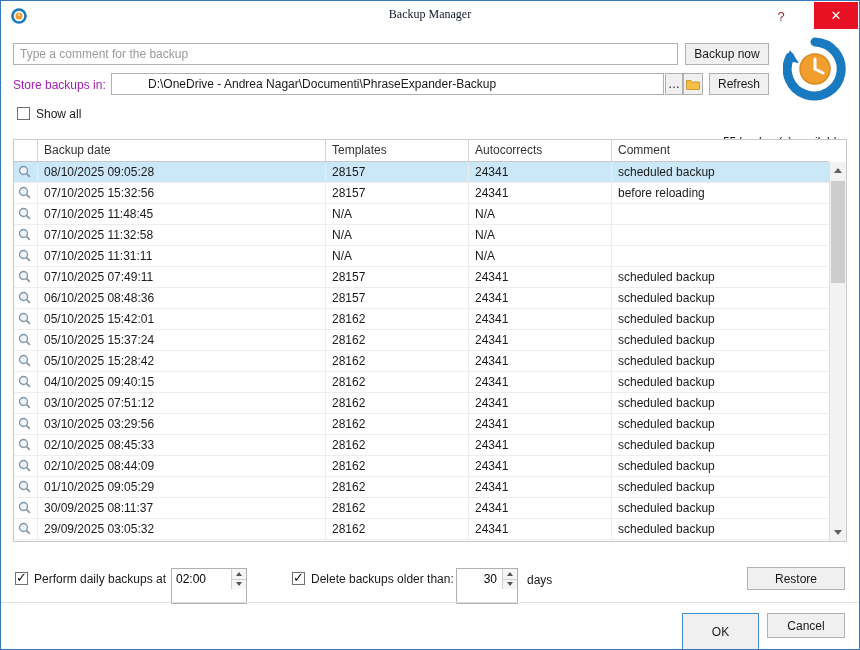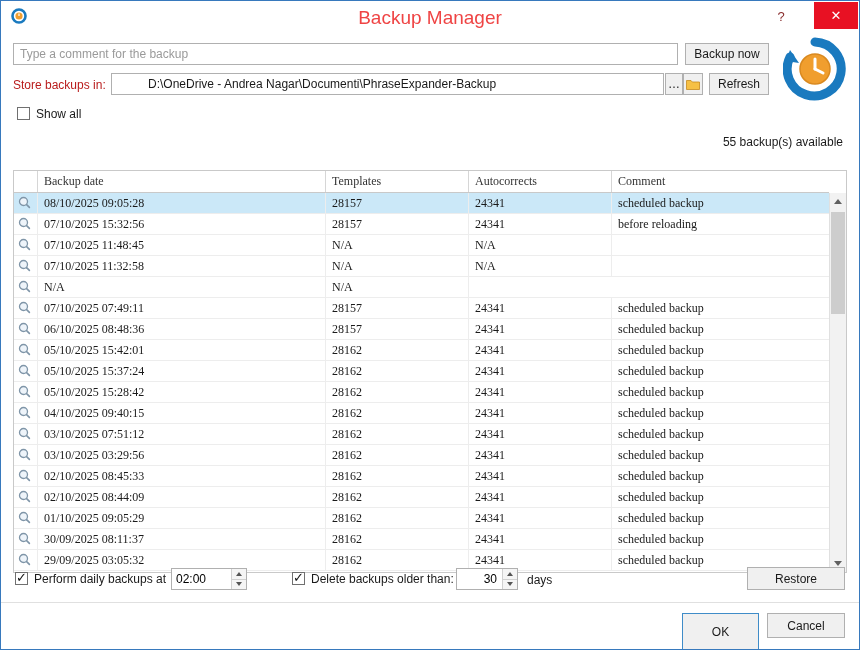--- a/index.html
+++ b/index.html
@@ -8,59 +8,59 @@
 
   .window {
     position:relative; width:860px; height:650px; background:#fff;
     border:1px solid #3779bd; overflow:hidden; font-size:12px; color:#1a1a1a;
   }
 
   
   .titlebar { position:absolute; left:0; top:0; width:100%; height:30px; background:#fff; }
   .app-icon { position:absolute; left:10px; top:7px; width:16px; height:16px; }
   .title { position:absolute; left:0; right:0; top:6px; text-align:center;
-           font-size:19px; color:#ef4444; }
+           font-size:12px; color:#0f172a;font-family:Liberation Serif, serif; }
   .help-btn { position:absolute; right:66px; top:4px; width:24px; height:22px;
               background:none; border:none; font-size:13px; color:#8a2e2e;
               font-family:inherit; cursor:default; }
   .close-btn { position:absolute; right:1px; top:1px; width:44px; height:27px;
                background:#e81123; color:#fff; border:none; font-size:13px;
                font-family:inherit; cursor:default; }
 
   
   .txt { border:1px solid #b0b0b0; height:22px; padding:0 6px; font-size:12px;
          font-family:inherit; color:#1a1a1a; background:#fff; }
   .txt::placeholder { color:#9a9a9a; }
   .btn { background:#f0f0f0; border:1px solid #b0b0b0; height:22px; font-size:12px;
          font-family:inherit; color:#1a1a1a; cursor:default; }
 
   .comment-input { position:absolute; left:12px; top:42px; width:665px; }
   .backup-now { position:absolute; left:684px; top:42px; width:84px; }
 
-  .store-label { position:absolute; left:12px; top:77px; color:#b91c1c; }
+  .store-label { position:absolute; left:12px; top:77px; color:#a21caf; }
   .store-input { position:absolute; left:110px; top:72px; width:553px;padding-left:36px; }
   .browse-btn  { position:absolute; left:664px; top:72px; width:18px; padding:0; }
   .folder-btn  { position:absolute; left:682px; top:72px; width:20px; padding:0; }
   .refresh-btn { position:absolute; left:708px; top:72px; width:60px; }
 
   .logo { position:absolute; left:782px; top:36px; width:64px; height:64px; }
 
   
   .checkbox { display:inline-block; width:13px; height:13px; background:#fff;
               border:1px solid #707070; vertical-align:-2px; position:relative; }
   .checkbox.checked::after { content:"✓"; position:absolute; left:0px; top:-3px;
               font-size:13px; color:#111; }
   .showall-wrap { position:absolute; left:16px; top:106px; }
   .cb-label { margin-left:6px; }
 
   .available { position:absolute; right:16px; top:134px; color:#1a1a1a; }
 
   
-  .table { position:absolute; left:12px; top:169px; width:834px; height:403px;
-           border:1px solid #c9c9c9; background:#fff;font-family:Liberation Serif, serif; }
+  .table { position:absolute; left:12px; top:138px; width:834px; height:403px;
+           border:1px solid #c9c9c9; background:#fff; }
   .thead, .trow { display:grid; grid-template-columns:24px 288px 143px 143px 1fr; }
   .thead { height:22px; border-bottom:1px solid #c9c9c9; margin-right:17px; }
   .hcell { padding:3px 6px; color:#333; border-right:1px solid #d6d6d6;
            overflow:hidden; white-space:nowrap; }
   .tbody { position:absolute; left:0; top:22px; bottom:0; right:17px; overflow:hidden; }
   .trow { height:21px; border-bottom:1px solid #ededed; background:#fff; }
   .trow.selected { background:#cbe8f8; }
   .cell { padding:3px 6px; border-right:1px solid #ededed; overflow:hidden;
           white-space:nowrap; font-size:12px; }
   .c-icon { padding:3px 4px; }
@@ -74,21 +74,21 @@
   .scroll-up { top:0; } .scroll-down { bottom:0; }
   .tri-up { width:0; height:0; border-left:4px solid transparent;
             border-right:4px solid transparent; border-bottom:5px solid #606060; }
   .tri-down { width:0; height:0; border-left:4px solid transparent;
               border-right:4px solid transparent; border-top:5px solid #606060; }
   .scroll-thumb { position:absolute; left:1px; top:19px; width:14px; height:102px;
                   background:#cdcdcd; cursor:default; }
 
   
   .daily-wrap { position:absolute; left:14px; top:571px; }
-  .spinbox { position:absolute; border:1px solid #b0b0b0; height:22px; background:#fff; }
+  .spinbox { position:absolute; border:1px solid #b0b0b0; height:36px; background:#fff; }
   .time-box { left:170px; top:567px; width:76px; }
   .days-box { left:455px; top:567px; width:62px; }
   .spin-input { border:none; outline:none; height:20px; font-size:12px;
                 font-family:inherit; padding:0 4px; width:calc(100% - 16px); }
   .spin-input.num { text-align:right; }
   .spin-btns { position:absolute; right:0; top:0; width:15px; height:20px;
                border-left:1px solid #d0d0d0; display:flex; flex-direction:column; }
   .spin-btn { flex:1; display:flex; align-items:center; justify-content:center;
               background:#f5f5f5; cursor:default; }
   .spin-btn + .spin-btn { border-top:1px solid #d0d0d0; }
@@ -207,20 +207,21 @@
           <div class="cell">N/A</div>
           <div class="cell" style="border-right: none;"></div>
         </div>
         <div class="trow">
           <div class="cell c-icon">
             <svg width="13" height="13" viewBox="0 0 13 13">
               <circle cx="5.5" cy="5.5" r="4" fill="#eef4fa" stroke="#7f95a8" stroke-width="1.3"></circle>
               <path d="M8.6 8.6 L11.4 11.4" stroke="#7f95a8" stroke-width="1.6" stroke-linecap="round"></path>
             </svg>
           </div>
+          <div class="cell">07/10/2025 11:31:11</div>
           <div class="cell">N/A</div>
           <div class="cell">N/A</div>
           <div class="cell" style="border-right: none;"></div>
         </div>
         <div class="trow">
           <div class="cell c-icon">
             <svg width="13" height="13" viewBox="0 0 13 13">
               <circle cx="5.5" cy="5.5" r="4" fill="#eef4fa" stroke="#7f95a8" stroke-width="1.3"></circle>
               <path d="M8.6 8.6 L11.4 11.4" stroke="#7f95a8" stroke-width="1.6" stroke-linecap="round"></path>
             </svg>

